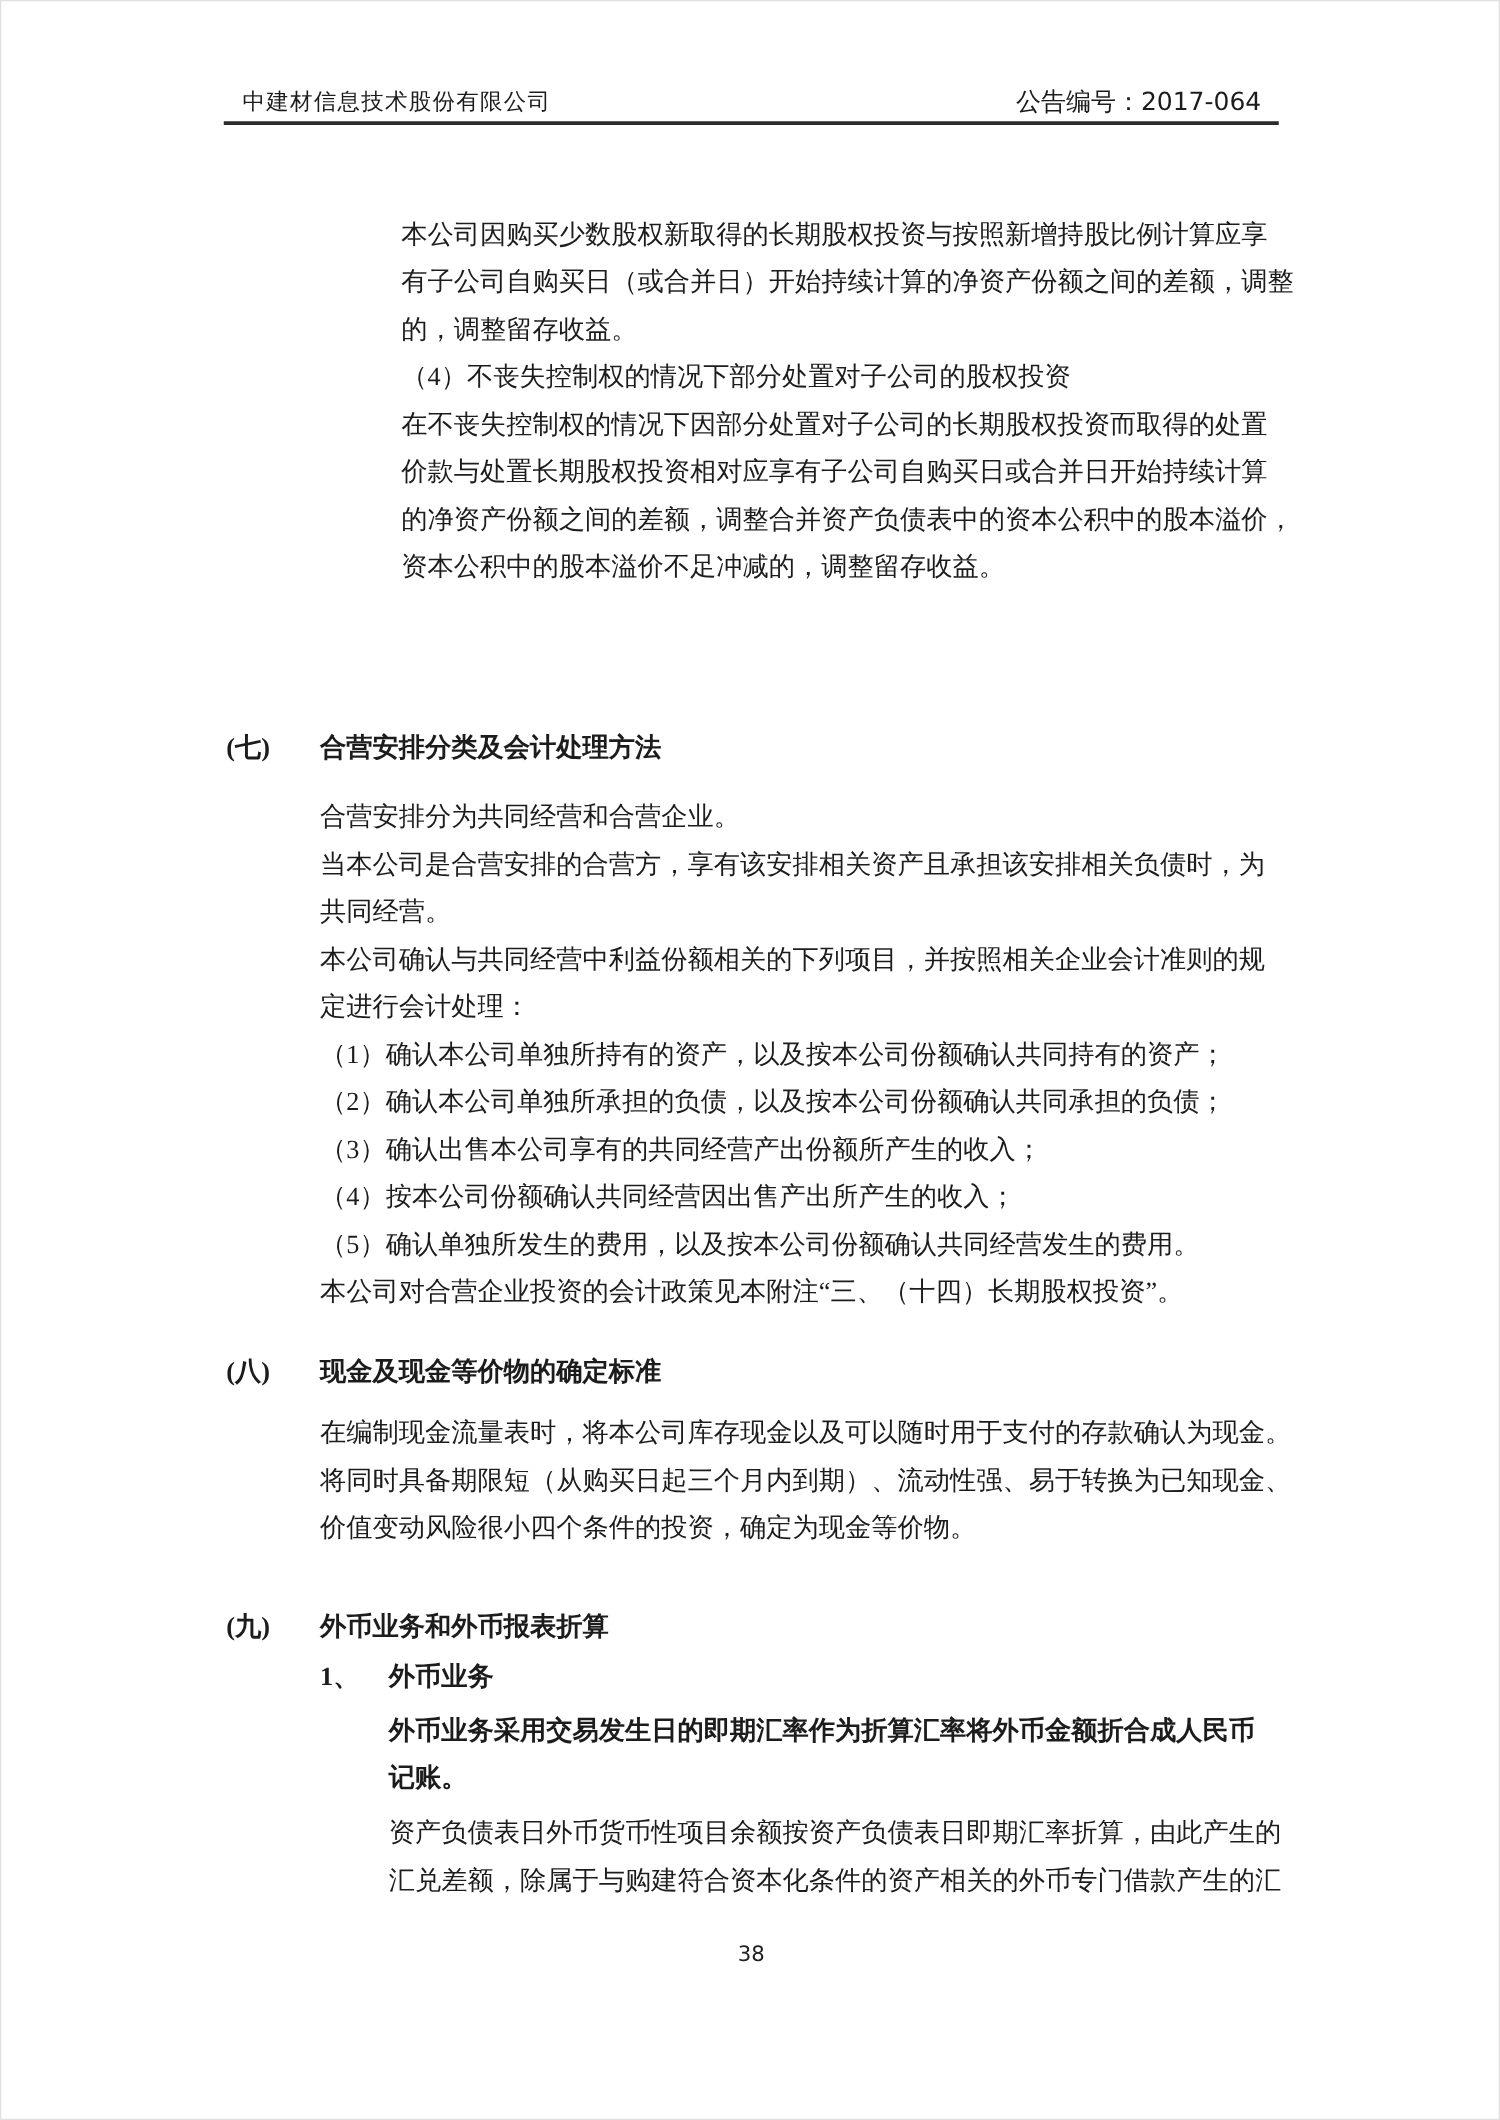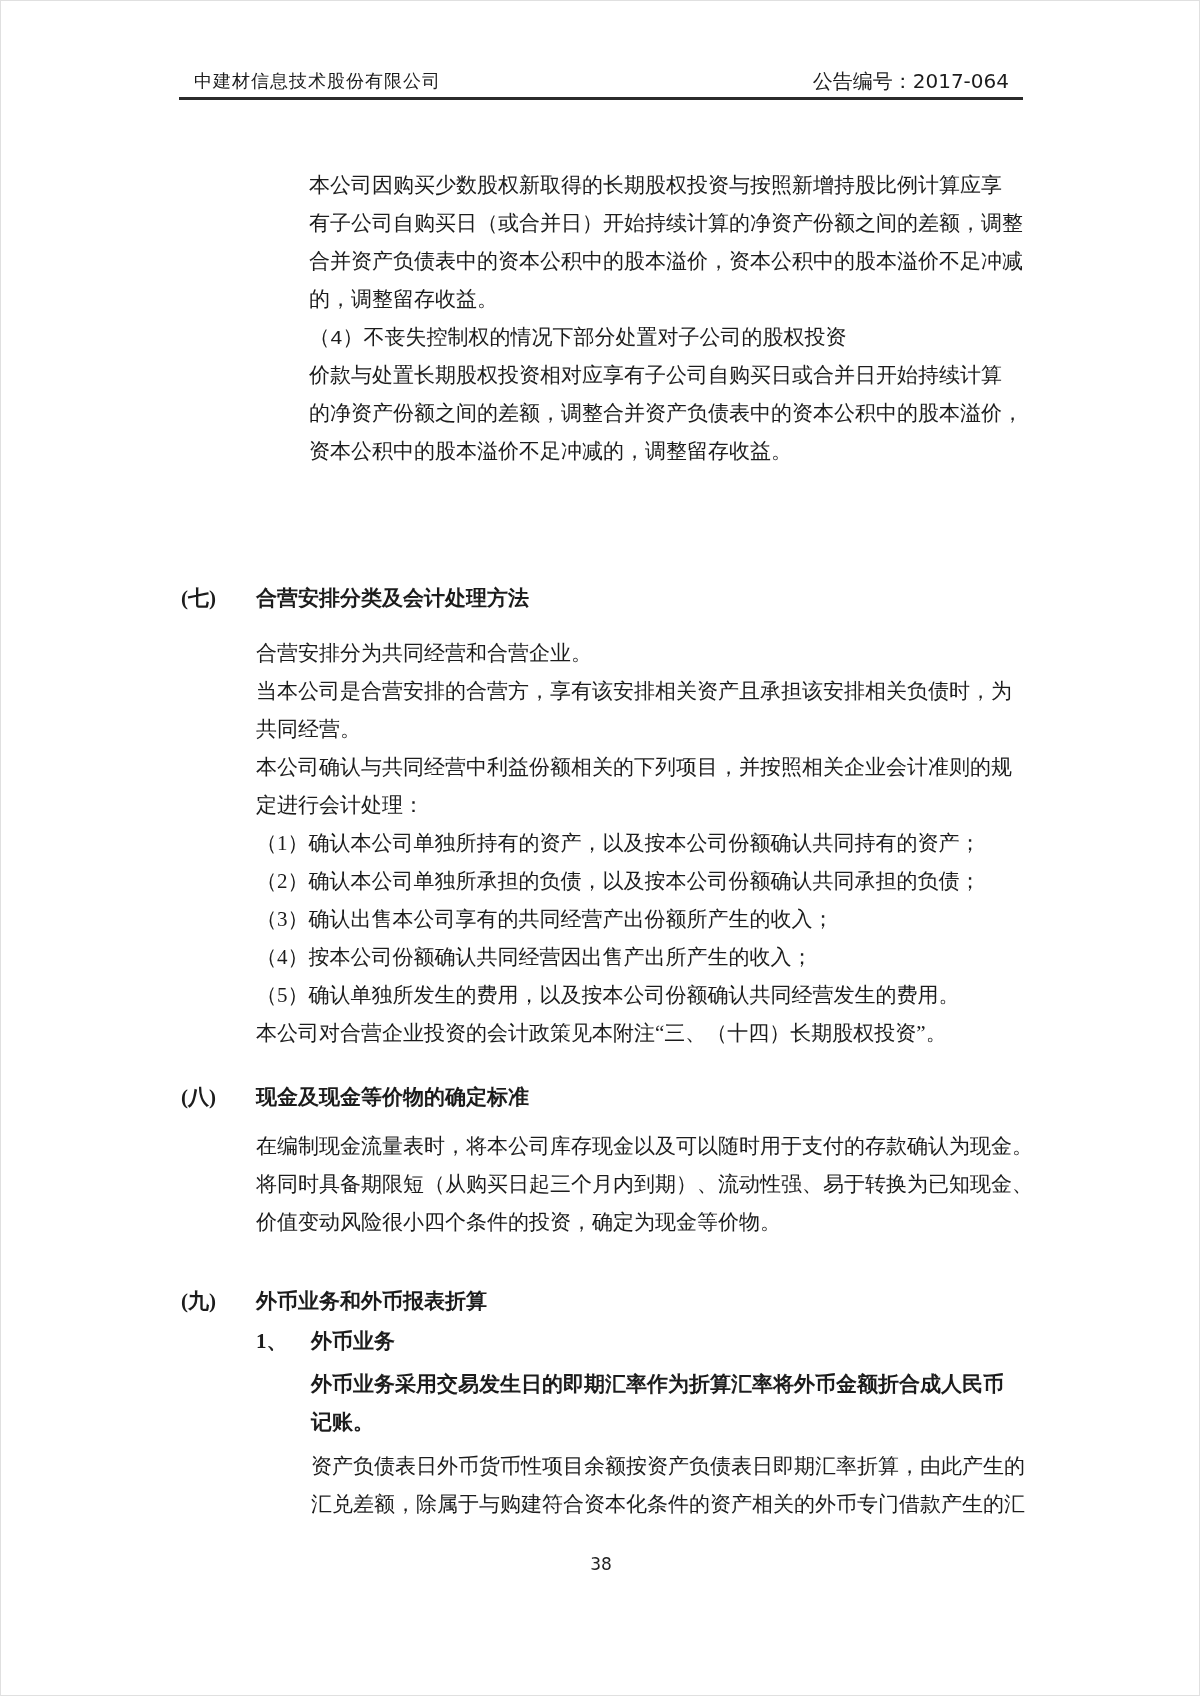--- a/index.html
+++ b/index.html
@@ -46,26 +46,26 @@
 </style>
 </head>
 <body>
 
 <div class="page">
 
   <div class="abs hdr-left">中建材信息技术股份有限公司</div>
   <div class="abs hdr-right">公告编号：2017-064</div>
   <div class="abs hdr-rule"></div>
 
-  <div class="abs" style="left:308px; top:167px; width:700px;font-family:Liberation Mono, monospace;">
+  <div class="abs" style="left:320px; top:167px; width:700px;">
     <div class="line">本公司因购买少数股权新取得的长期股权投资与按照新增持股比例计算应享</div>
     <div class="line">有子公司自购买日（或合并日）开始持续计算的净资产份额之间的差额，调整</div>
-    <div class="line">合并资产负债表中的资本公积中的股本溢价，资本公积中的股本溢价不足冲减</div>
     <div class="line">的，调整留存收益。</div>
     <div class="line">（4）不丧失控制权的情况下部分处置对子公司的股权投资</div>
+    <div class="line">在不丧失控制权的情况下因部分处置对子公司的长期股权投资而取得的处置</div>
     <div class="line">价款与处置长期股权投资相对应享有子公司自购买日或合并日开始持续计算</div>
     <div class="line">的净资产份额之间的差额，调整合并资产负债表中的资本公积中的股本溢价，</div>
     <div class="line">资本公积中的股本溢价不足冲减的，调整留存收益。</div>
   </div>
 
   <div class="abs sec-row" style="left:180px; top:578px;">
     <span class="sec-num">(七)</span>
   </div>
   <div class="abs sec-row" style="left:255px; top:578px;text-align:center;">
     <span class="sec-title">合营安排分类及会计处理方法</span>

